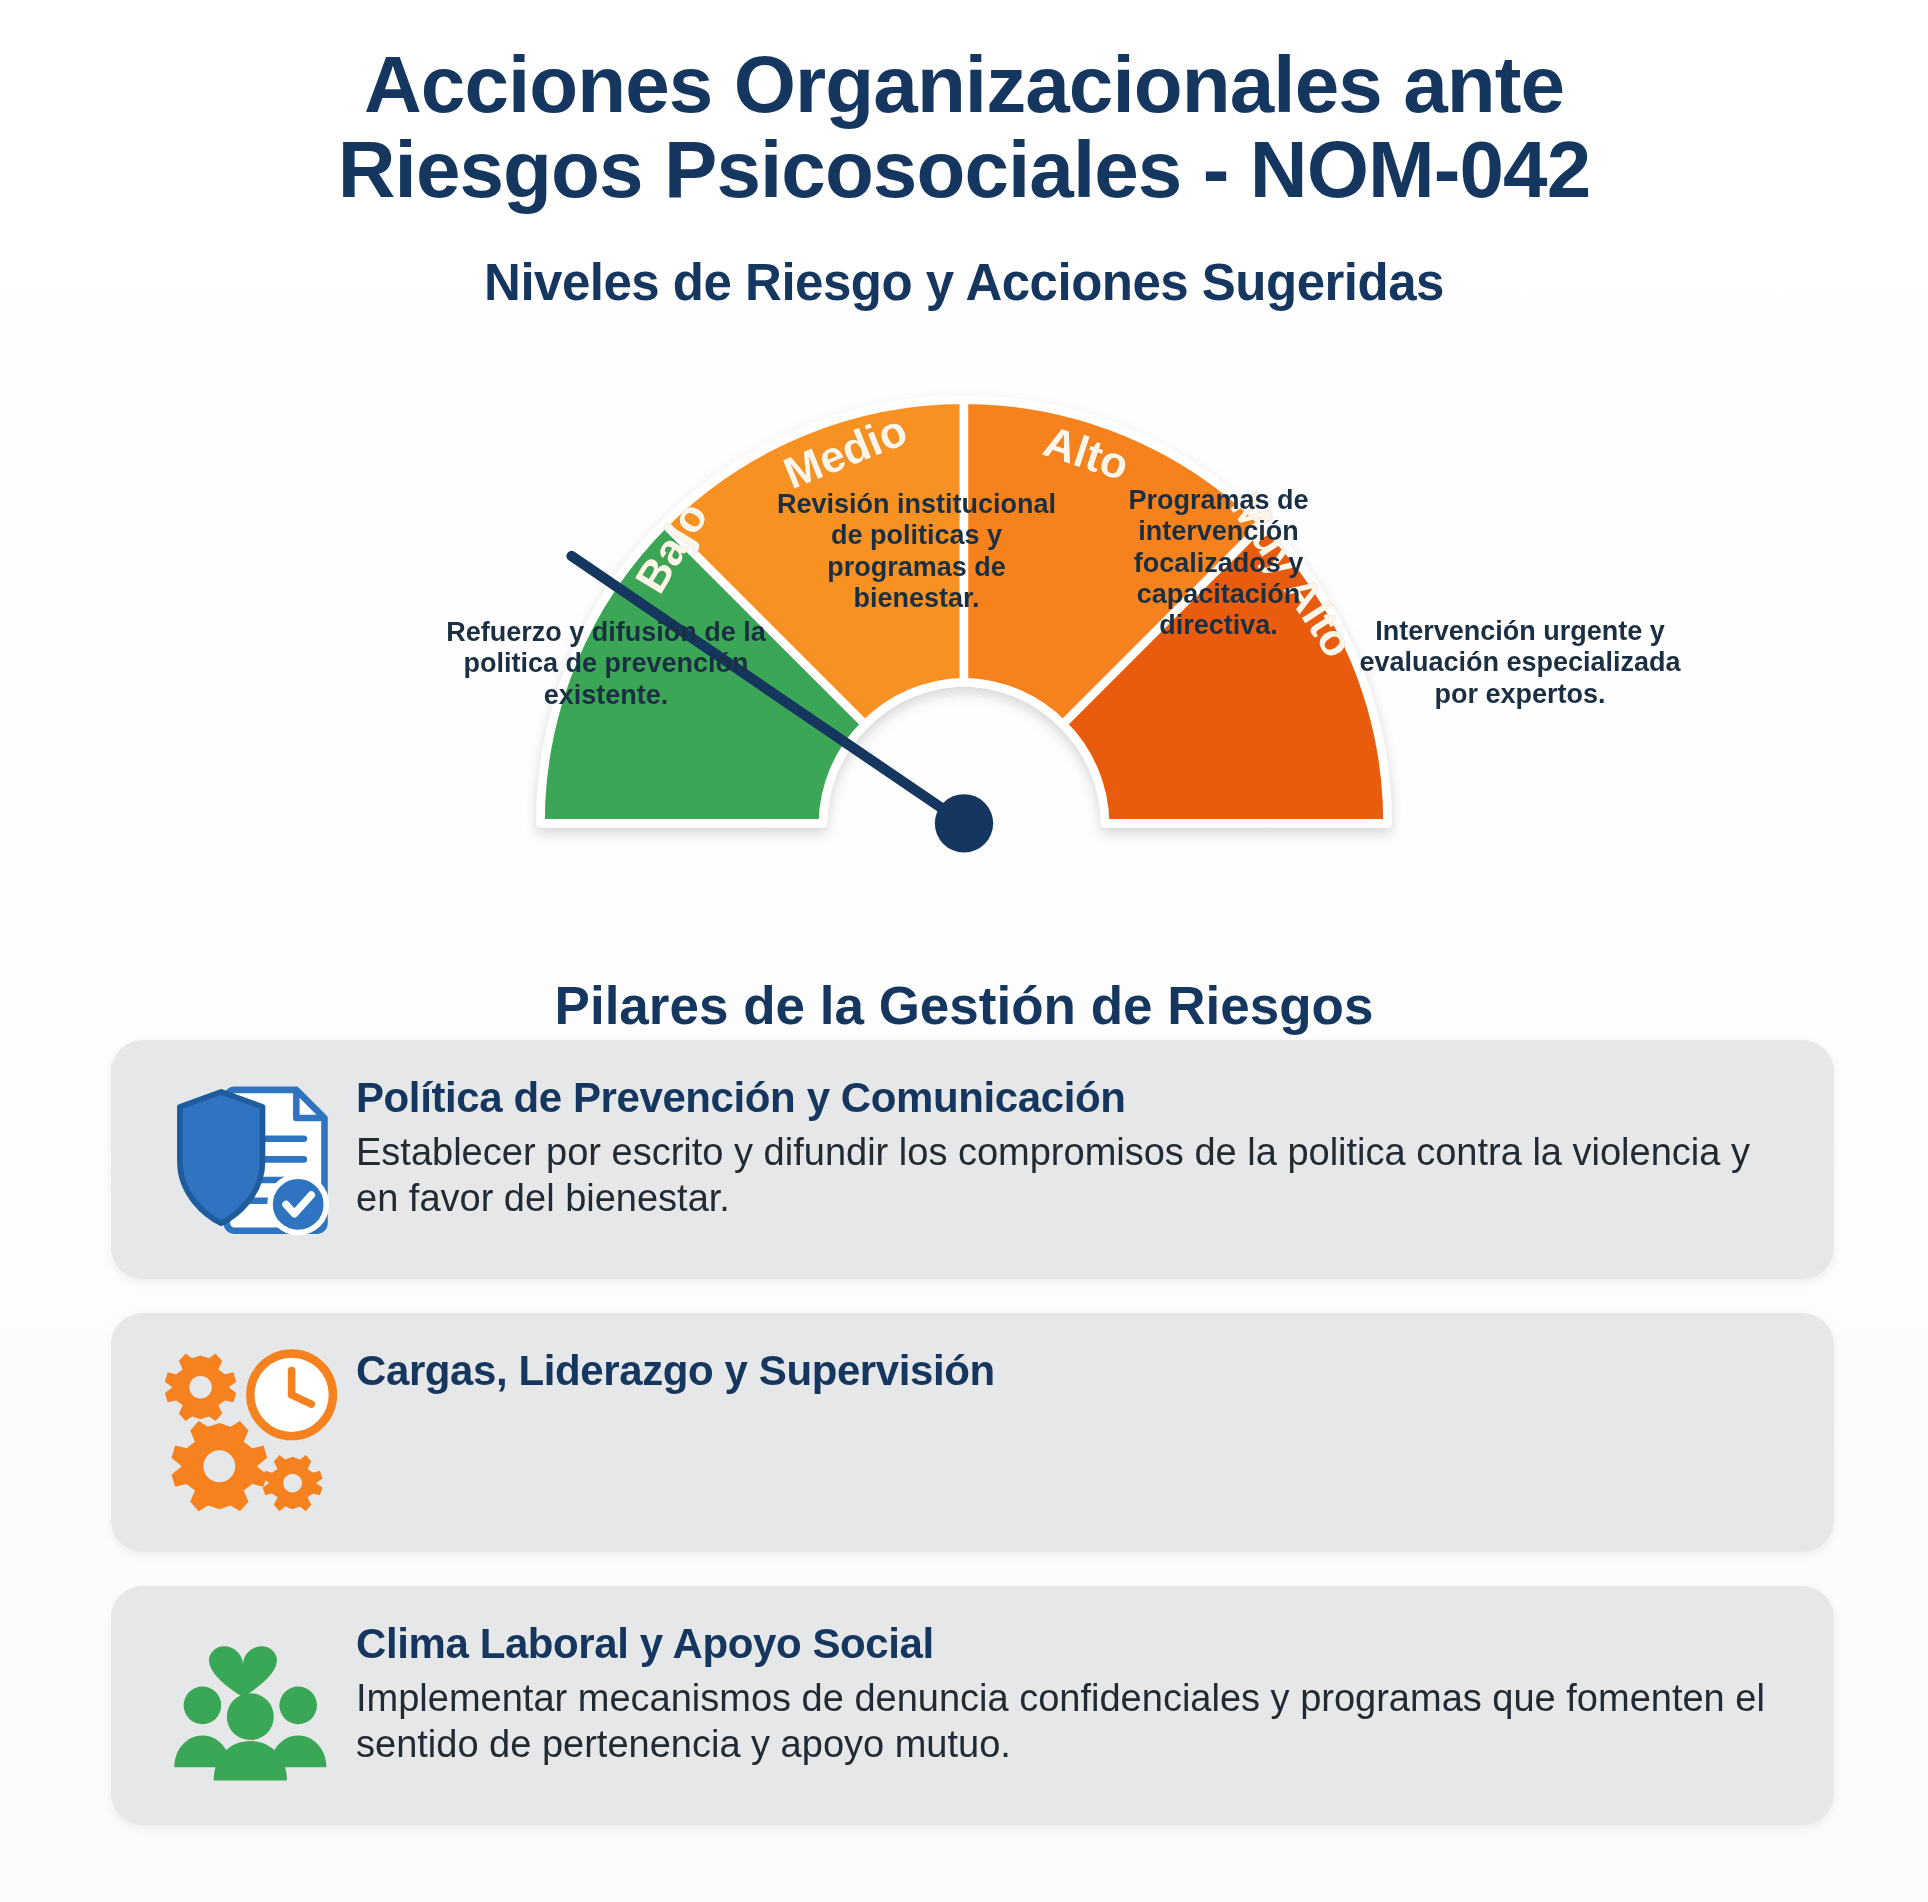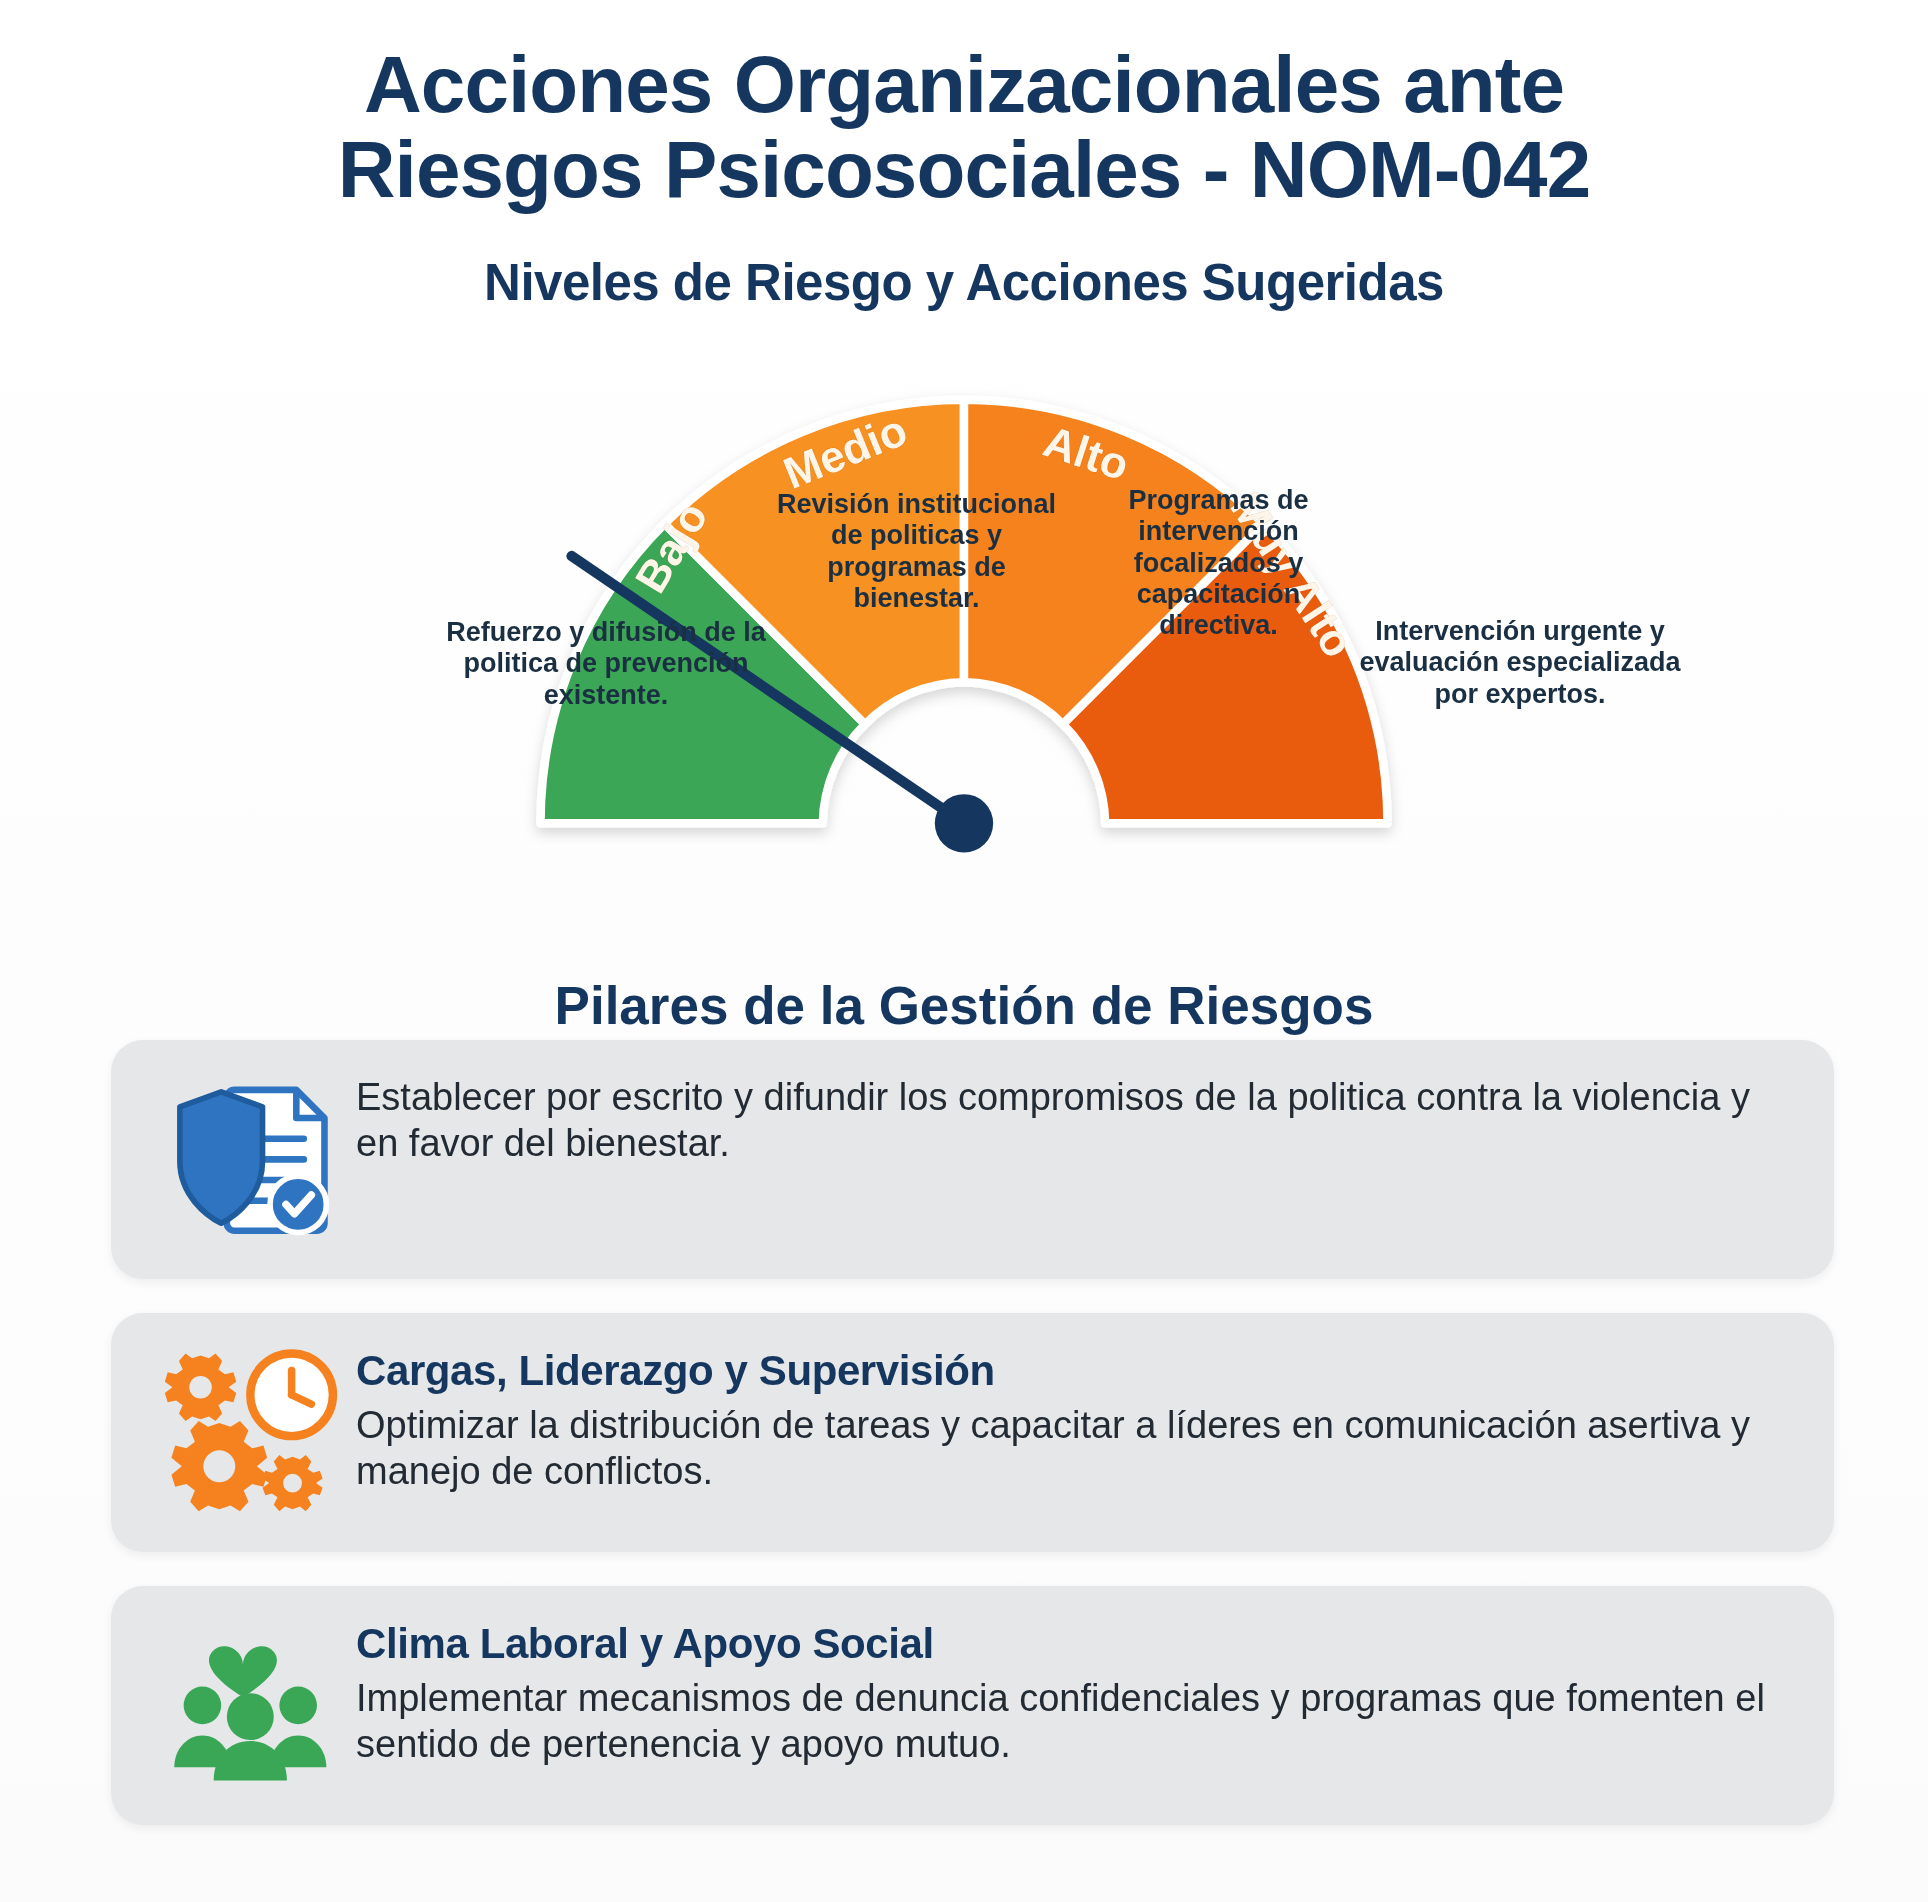--- a/index.html
+++ b/index.html
@@ -204,20 +204,21 @@
             <line x1="92" y1="136" x2="130" y2="136"></line>
           </g>
 
           <path d="M20 36 L64 20 L108 36 v58 c0 36 -28 58 -44 66 c-16 -8 -44 -30 -44 -66 z" fill="#2f74c0" stroke="#1f5c9e" stroke-width="6" stroke-linejoin="round"></path>
 
           <circle cx="146" cy="140" r="30" fill="#2f74c0" stroke="#ffffff" stroke-width="6"></circle>
           <path d="M133 140 l9 10 l18 -20" fill="none" stroke="#ffffff" stroke-width="8" stroke-linecap="round" stroke-linejoin="round"></path>
         </svg>
       </div>
       <div class="body">
+        <p class="card-title">Política de Prevención y Comunicación</p>
         <p class="card-desc">Establecer por escrito y difundir los compromisos de la politica contra la violencia y en favor del bienestar.</p>
       </div>
     </div>
 
     <div class="card">
       <div class="icon">
         <svg width="188" height="169" viewBox="0 0 200 180">
           <g fill="#f5821f">
 
             <g transform="translate(42,44)">
@@ -238,21 +239,20 @@
 
           <circle cx="139" cy="52" r="44" fill="#ffffff" stroke="#f5821f" stroke-width="9"></circle>
           <g stroke="#f5821f" stroke-width="8" stroke-linecap="round">
             <line x1="139" y1="52" x2="139" y2="26"></line>
             <line x1="139" y1="52" x2="160" y2="62"></line>
           </g>
         </svg>
       </div>
       <div class="body">
         <p class="card-title">Cargas, Liderazgo y Supervisión</p>
-        <p class="card-desc">Optimizar la distribución de tareas y capacitar a líderes en comunicación asertiva y manejo de conflictos.</p>
       </div>
     </div>
 
     <div class="card">
       <div class="icon">
         <svg width="188" height="169" viewBox="0 0 200 180">
           <g fill="#3aa757">
 
             <path d="M100 62 C100 40 72 28 58 44 C46 58 58 80 100 106 C142 80 154 58 142 44 C128 28 100 40 100 62 Z" transform="translate(-8,-12) scale(0.78) translate(22,16)"></path>
 

